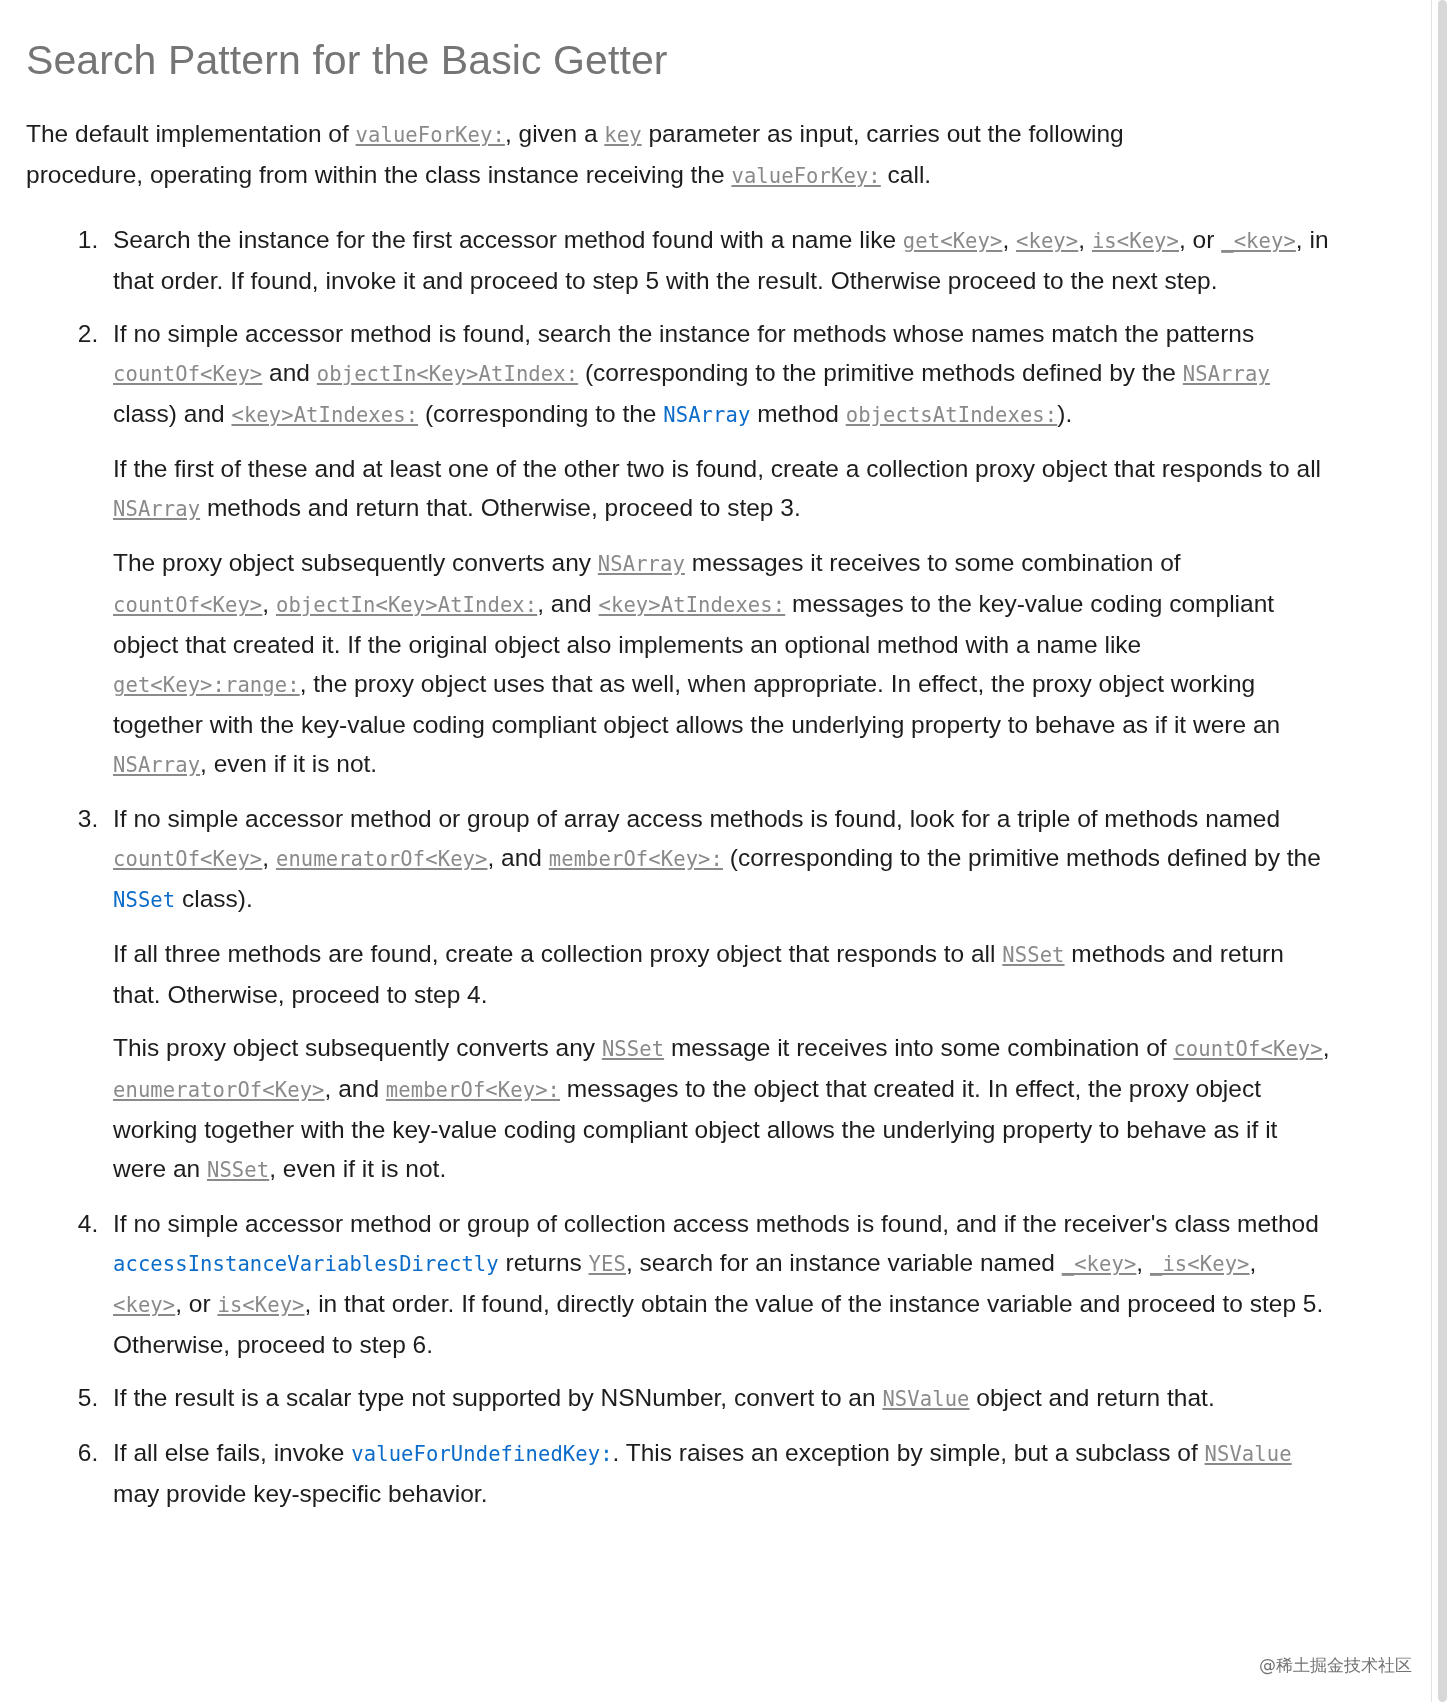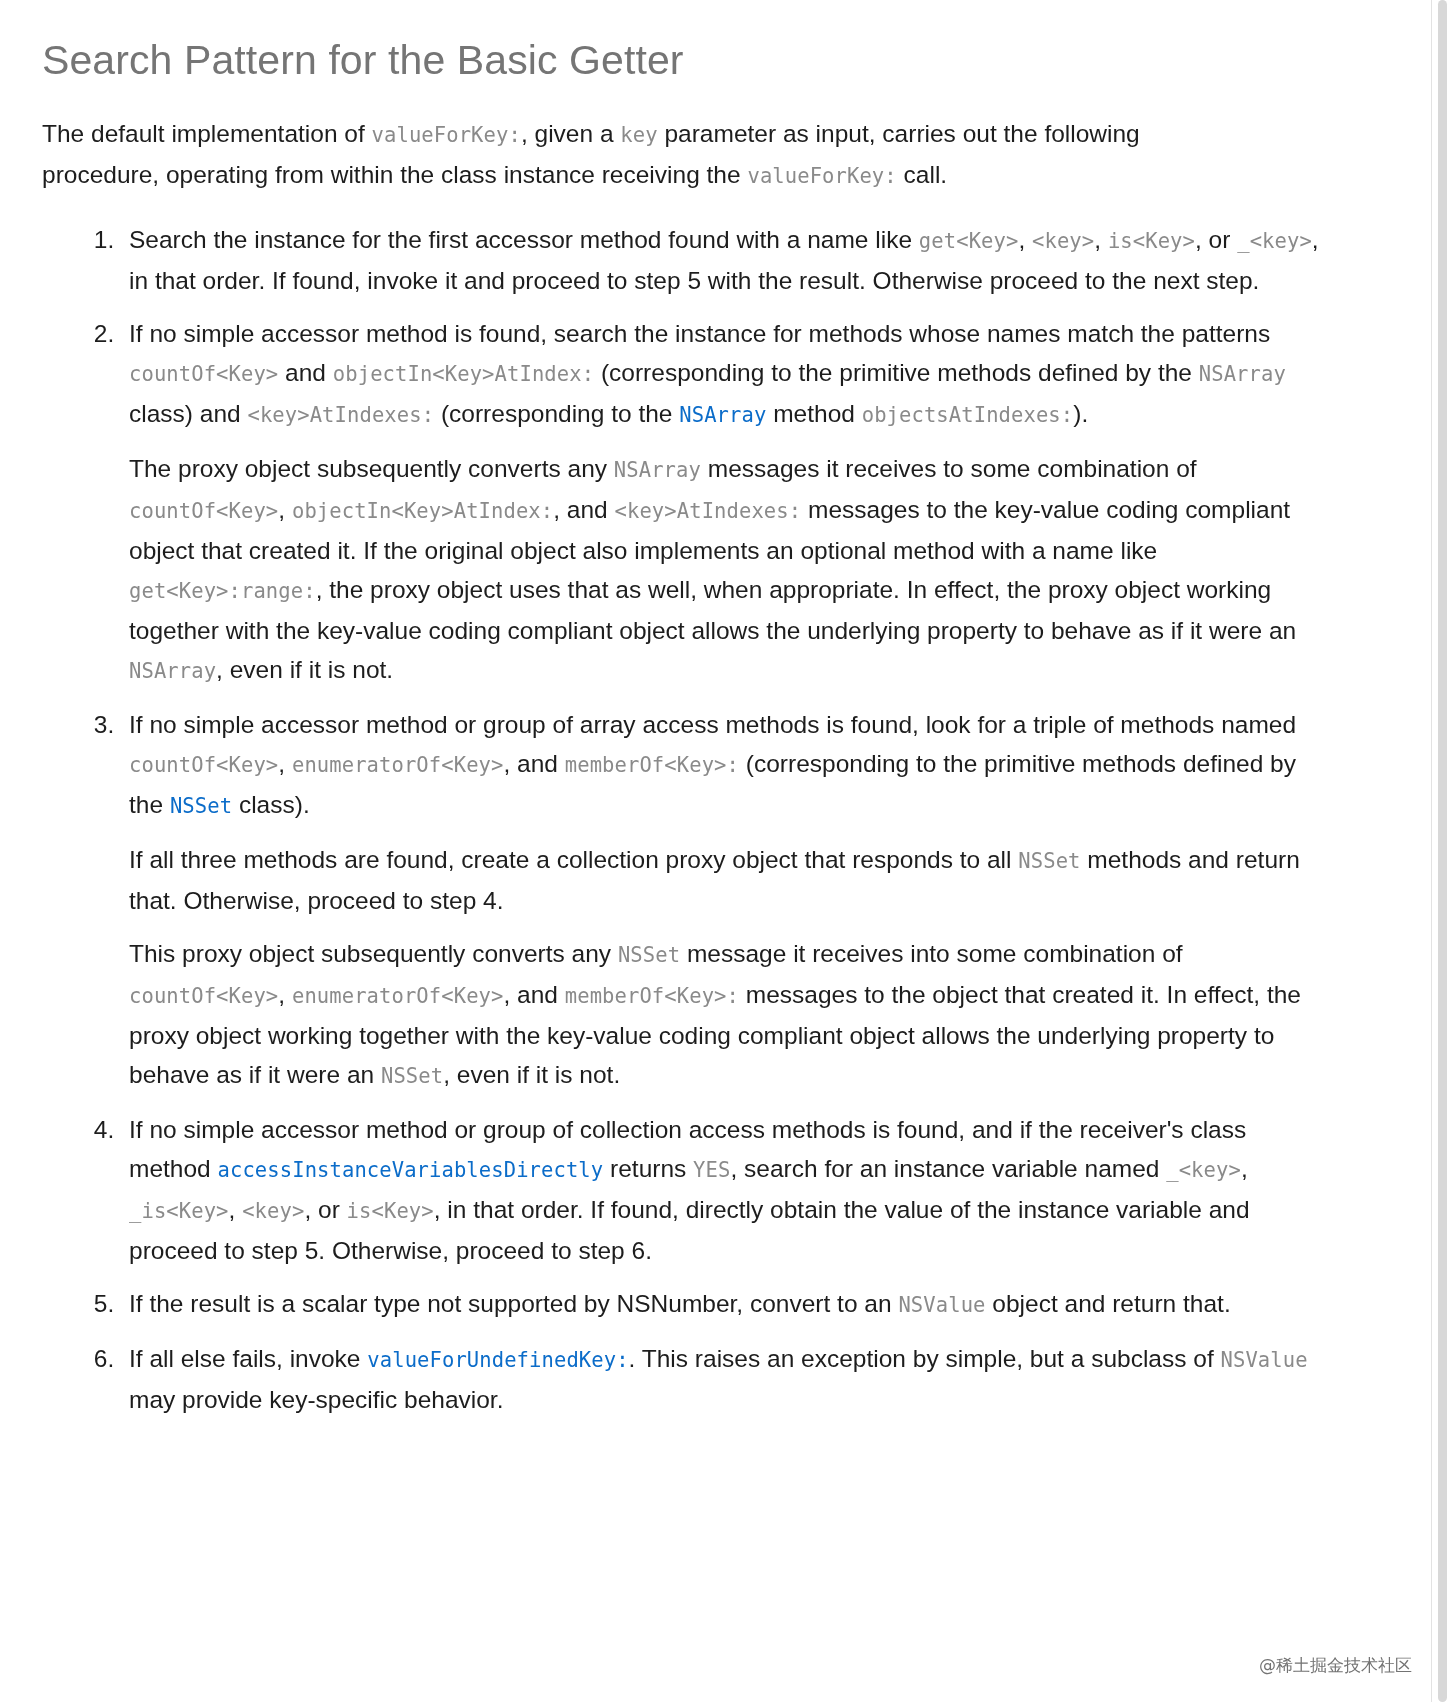--- a/index.html
+++ b/index.html
@@ -15,21 +15,21 @@
     position: relative;
     overflow: hidden;
   }
 
   
   .page {
     position: relative;
     width: 1450px;
     height: 1702px;
     box-sizing: border-box;
-    padding: 0 120px 0 42px;
+    padding: 0 120px 0 26px;
     background: #ffffff;
   }
 
   
   .scroll-gutter {
     position: absolute;
     top: 0;
     right: 0;
     width: 18px;
     height: 1702px;
@@ -88,20 +88,21 @@
   ol.steps p:last-child {
     margin-bottom: 0;
   }
 
   
   code, .code {
     font-family: "DejaVu Sans Mono", "Liberation Mono", monospace;
     font-size: 20.5px;
     color: #8a8a8a;
     letter-spacing: 0.1px;
+    text-decoration: underline;
   }
   a.link-code {
     font-family: "DejaVu Sans Mono", "Liberation Mono", monospace;
     font-size: 20.5px;
     color: #0b6cc9;
     text-decoration: none;
     letter-spacing: 0.1px;
   }
 
   
@@ -126,20 +127,21 @@
   <p class="intro">
     <span>The default implementation of </span><code>valueForKey:</code><span>, given a </span><code>key</code><span> parameter as input, carries out the following procedure, operating from within the class instance receiving the </span><code>valueForKey:</code><span> call.</span>
   </p>
 
   <ol class="steps">
       <li id="step-1">
         <p><span>Search the instance for the first accessor method found with a name like </span><code>get&lt;Key&gt;</code><span>, </span><code>&lt;key&gt;</code><span>, </span><code>is&lt;Key&gt;</code><span>, or </span><code>_&lt;key&gt;</code><span>, in that order. If found, invoke it and proceed to step 5 with the result. Otherwise proceed to the next step.</span></p>
       </li>
       <li id="step-2">
         <p><span>If no simple accessor method is found, search the instance for methods whose names match the patterns </span><code>countOf&lt;Key&gt;</code><span> and </span><code>objectIn&lt;Key&gt;AtIndex:</code><span> (corresponding to the primitive methods defined by the </span><code>NSArray</code><span> class) and </span><code>&lt;key&gt;AtIndexes:</code><span> (corresponding to the </span><a class="link-code" href="#">NSArray</a><span> method </span><code>objectsAtIndexes:</code><span>).</span></p>
+        <p><span>If the first of these and at least one of the other two is found, create a collection proxy object that responds to all </span><code>NSArray</code><span> methods and return that. Otherwise, proceed to step 3.</span></p>
         <p><span>The proxy object subsequently converts any </span><code>NSArray</code><span> messages it receives to some combination of </span><code>countOf&lt;Key&gt;</code><span>, </span><code>objectIn&lt;Key&gt;AtIndex:</code><span>, and </span><code>&lt;key&gt;AtIndexes:</code><span> messages to the key-value coding compliant object that created it. If the original object also implements an optional method with a name like </span><code>get&lt;Key&gt;:range:</code><span>, the proxy object uses that as well, when appropriate. In effect, the proxy object working together with the key-value coding compliant object allows the underlying property to behave as if it were an </span><code>NSArray</code><span>, even if it is not.</span></p>
       </li>
       <li id="step-3">
         <p><span>If no simple accessor method or group of array access methods is found, look for a triple of methods named </span><code>countOf&lt;Key&gt;</code><span>, </span><code>enumeratorOf&lt;Key&gt;</code><span>, and </span><code>memberOf&lt;Key&gt;:</code><span> (corresponding to the primitive methods defined by the </span><a class="link-code" href="#">NSSet</a><span> class).</span></p>
         <p><span>If all three methods are found, create a collection proxy object that responds to all </span><code>NSSet</code><span> methods and return that. Otherwise, proceed to step 4.</span></p>
         <p><span>This proxy object subsequently converts any </span><code>NSSet</code><span> message it receives into some combination of </span><code>countOf&lt;Key&gt;</code><span>, </span><code>enumeratorOf&lt;Key&gt;</code><span>, and </span><code>memberOf&lt;Key&gt;:</code><span> messages to the object that created it. In effect, the proxy object working together with the key-value coding compliant object allows the underlying property to behave as if it were an </span><code>NSSet</code><span>, even if it is not.</span></p>
       </li>
       <li id="step-4">
         <p><span>If no simple accessor method or group of collection access methods is found, and if the receiver's class method </span><a class="link-code" href="#">accessInstanceVariablesDirectly</a><span> returns </span><code>YES</code><span>, search for an instance variable named </span><code>_&lt;key&gt;</code><span>, </span><code>_is&lt;Key&gt;</code><span>, </span><code>&lt;key&gt;</code><span>, or </span><code>is&lt;Key&gt;</code><span>, in that order. If found, directly obtain the value of the instance variable and proceed to step 5. Otherwise, proceed to step 6.</span></p>
       </li>

